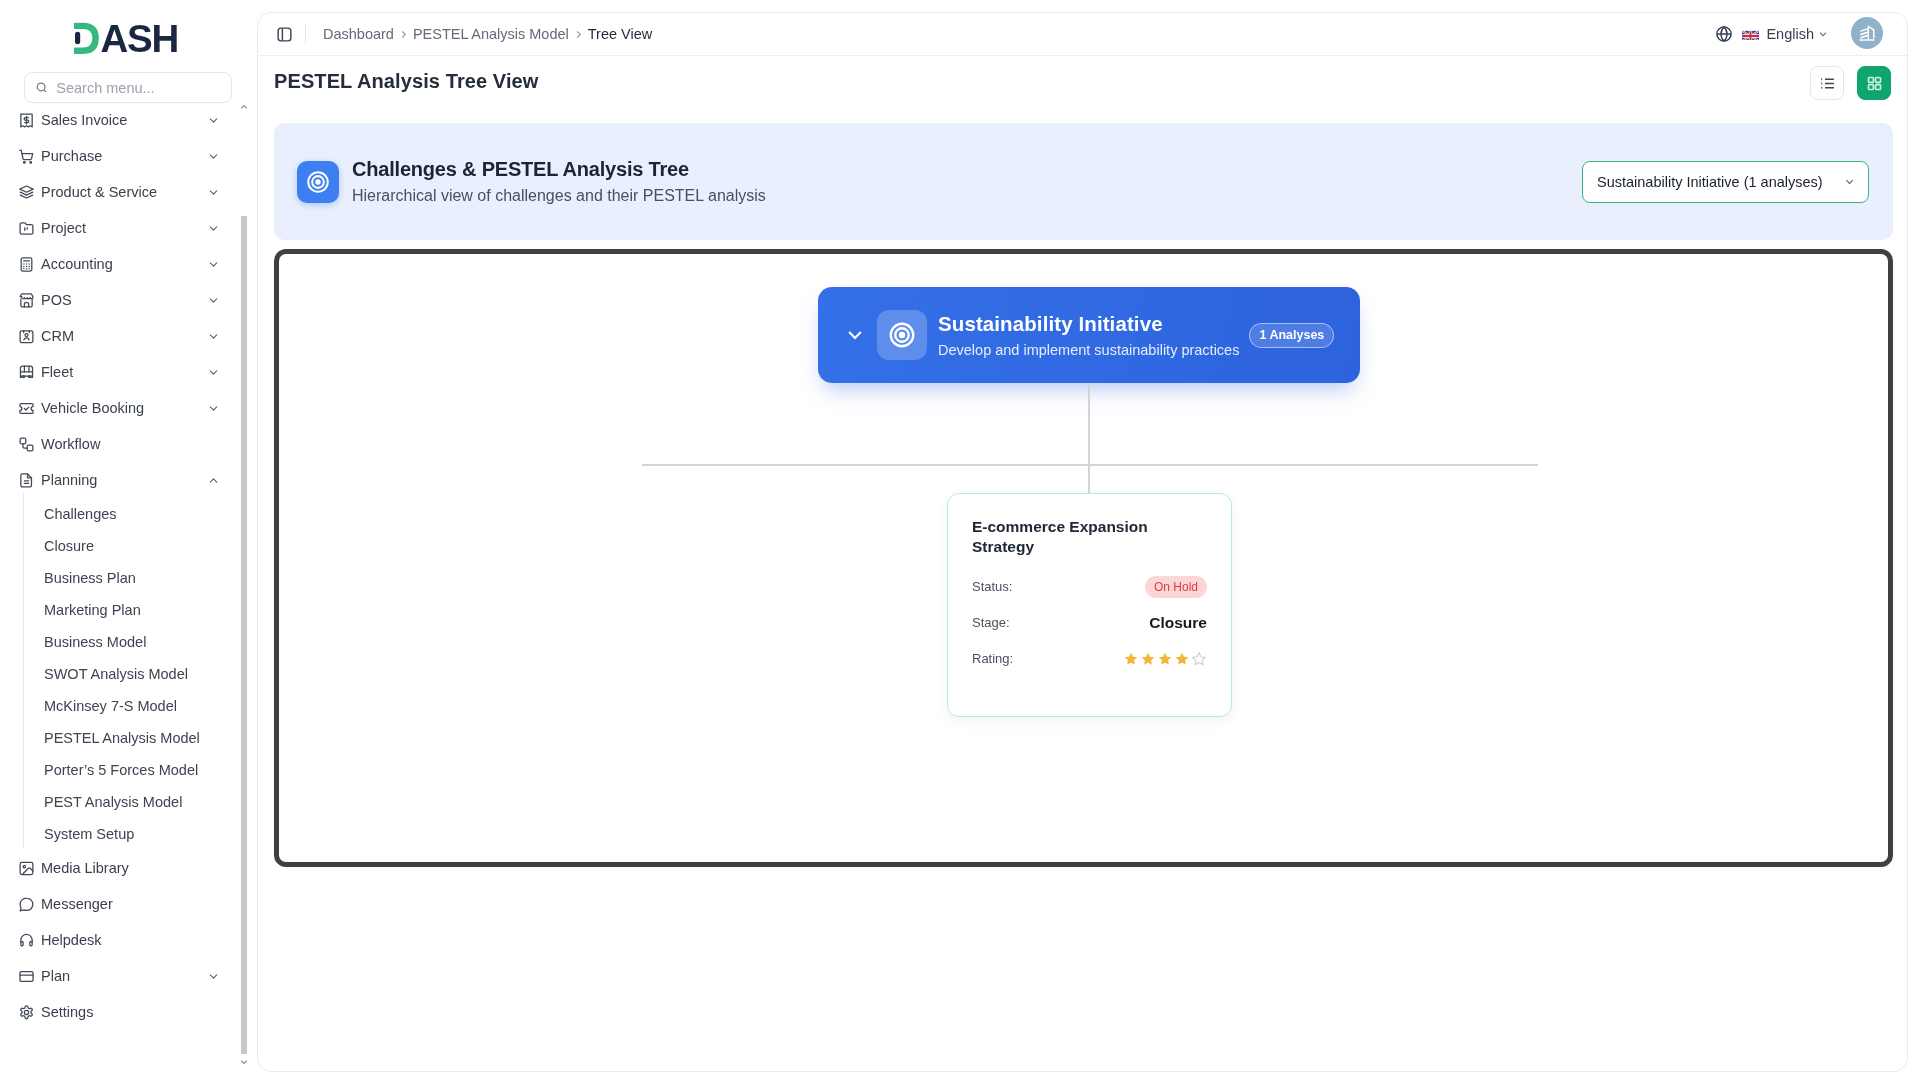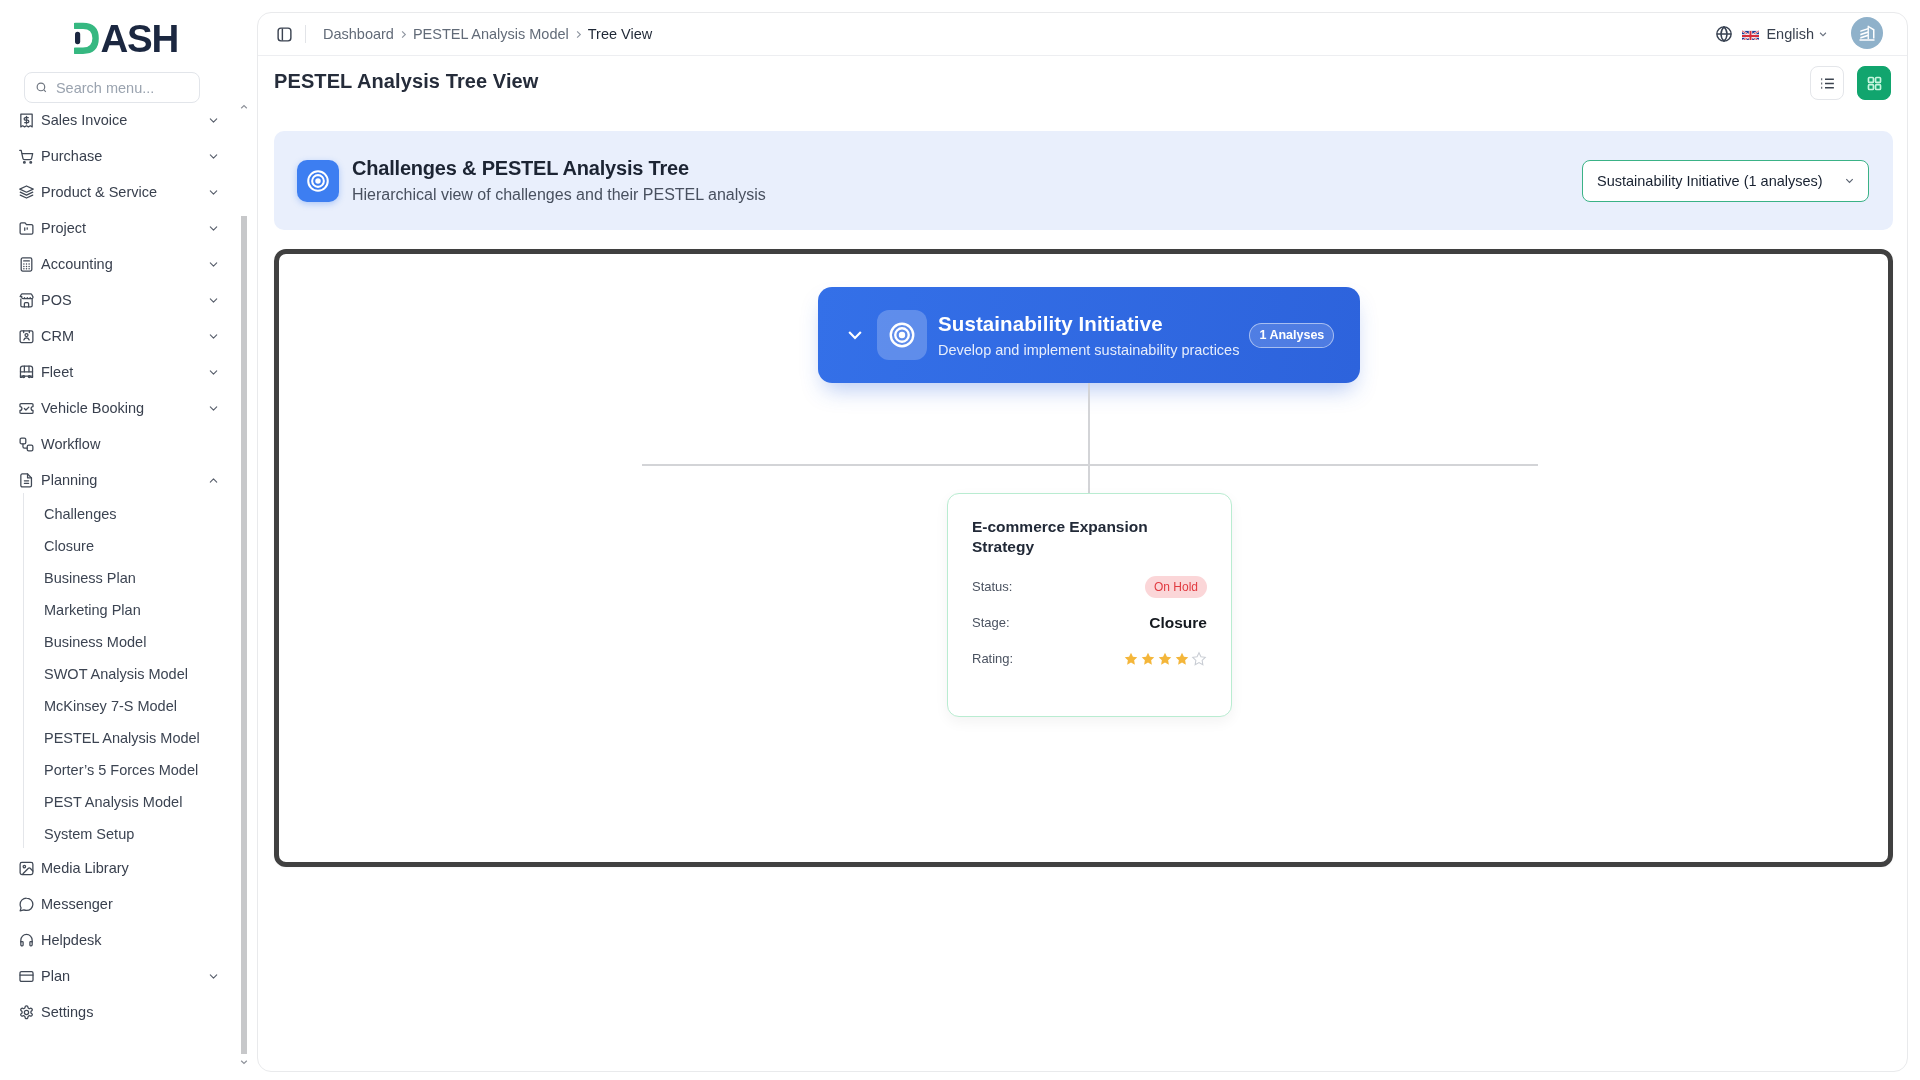--- a/index.html
+++ b/index.html
@@ -2,21 +2,21 @@
 <html><head>
 <meta charset="utf-8">
 <style>
 * { margin:0; padding:0; box-sizing:border-box; }
 html,body { width:1920px; height:1080px; overflow:hidden; background:#fff;
   font-family:"Liberation Sans", sans-serif; -webkit-font-smoothing:antialiased; }
 
 
 .sidebar { position:absolute; left:0; top:0; width:257px; height:1080px; background:#fff; }
 .logo { position:absolute; left:74px; top:22px; }
-.search-box { position:absolute; left:24px; top:72px; width:176px; height:31px;
+.search-box { position:absolute; left:24px; top:72px; width:208px; height:31px;
   border:1px solid #e2e5ea; border-radius:8px; background:#fff; display:flex; align-items:center; padding:0 10px; gap:8px; }
 .search-box input { border:none; outline:none; width:100%; font-size:14.5px; color:#374151;
   font-family:"Liberation Sans", sans-serif; background:transparent; }
 .search-box input::placeholder { color:#9aa3af; }
 .nav { position:absolute; left:0; top:102px; width:240px; }
 .nav-item { height:36px; display:flex; align-items:center; padding:0 21px 0 18px; cursor:pointer; }
 .nav-item .ico { width:17px; height:17px; color:#414956; flex:none; display:flex; }
 .nav-item .lbl { margin-left:6px; font-size:14.5px; color:#39404e; flex:1 1 auto; white-space:nowrap; }
 .nav-item .chev { width:11px; height:11px; color:#565d6a; flex:none; }
 .sub-wrap { position:relative; }
@@ -47,21 +47,21 @@
   display:flex; align-items:center; justify-content:center; cursor:pointer; }
 
 .title-row { position:absolute; left:16px; right:16px; top:43px; height:50px; display:flex; align-items:center; }
 .page-title { font-size:20px; font-weight:bold; color:#252c3a; letter-spacing:0.1px; }
 .view-btns { margin-left:auto; display:flex; gap:13px; margin-top:4px; }
 .vbtn { width:34px; height:34px; border-radius:8px; display:flex; align-items:center; justify-content:center; cursor:pointer; }
 .vbtn.list { background:#fff; border:1px solid #e4e6ea; color:#3c4450; }
 .vbtn.grid { background:#11a56e; border:1px solid #11a56e; color:#c6f5de; }
 
 
-.banner { position:absolute; left:16px; top:118px; width:1619px; height:99px; background:#e9effc;
+.banner { position:absolute; left:16px; top:110px; width:1619px; height:117px; background:#e9effc;
   border-radius:10px; display:flex; align-items:center; padding:0 24px 0 23px; }
 .banner-ico { width:42px; height:42px; border-radius:10px; background:#3d7ef1; flex:none;
   display:flex; align-items:center; justify-content:center; box-shadow:0 2px 6px rgba(61,126,241,0.35); }
 .banner-txt { margin-left:13px; }
 .banner-title { font-size:20px; font-weight:bold; color:#1c2433; letter-spacing:-0.2px; }
 .banner-sub { margin-top:6px; font-size:16px; color:#48505f; }
 .dropdown { margin-left:auto; width:287px; height:42px; background:#fff; border:1.5px solid #3ab286;
   border-radius:8px; display:flex; align-items:center; padding:0 13px 0 14px; cursor:pointer; }
 .dropdown .dval { font-size:14.5px; color:#182130; flex:1; }
 .dropdown .dchev { width:11px; height:11px; color:#5b6472; }

